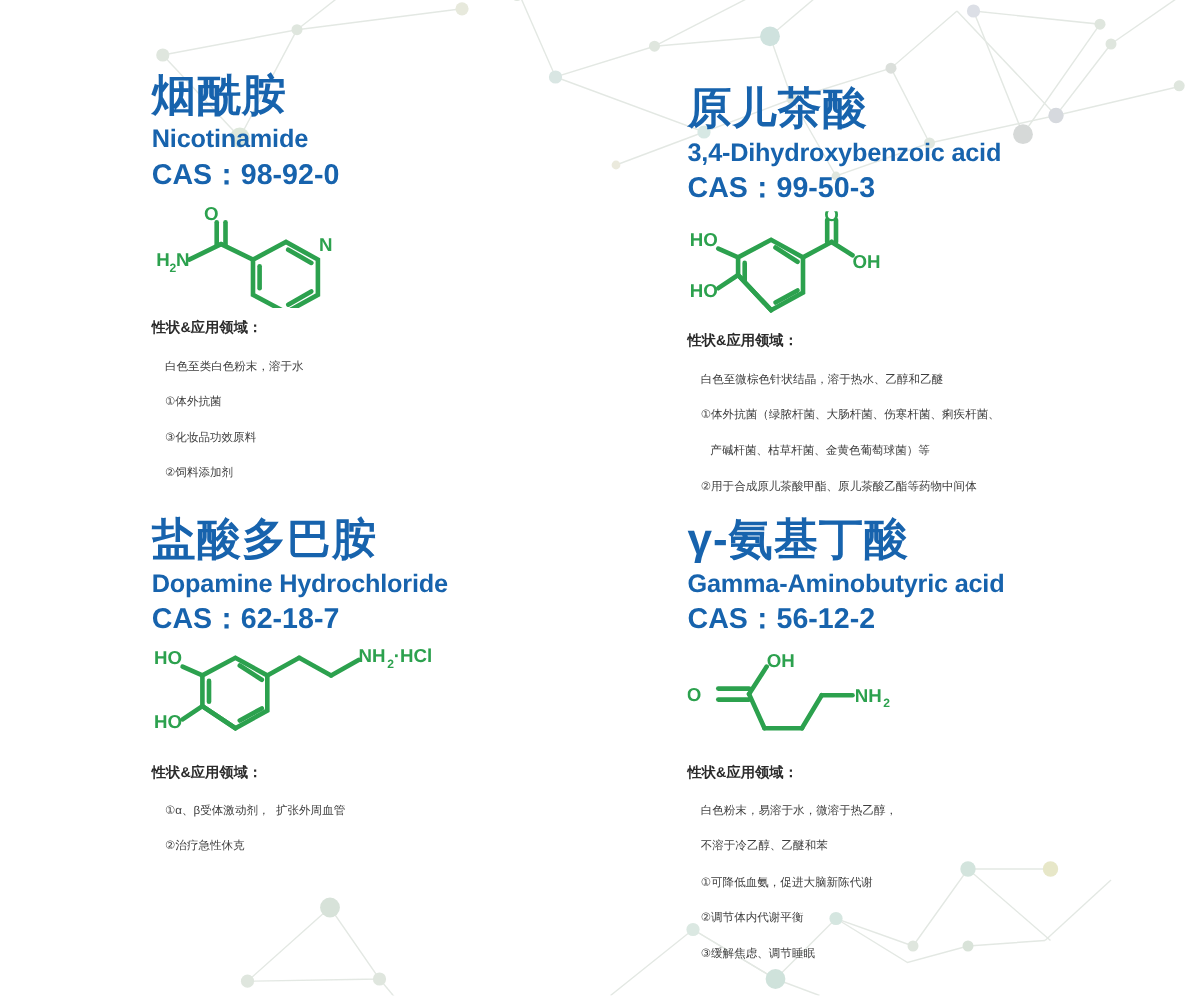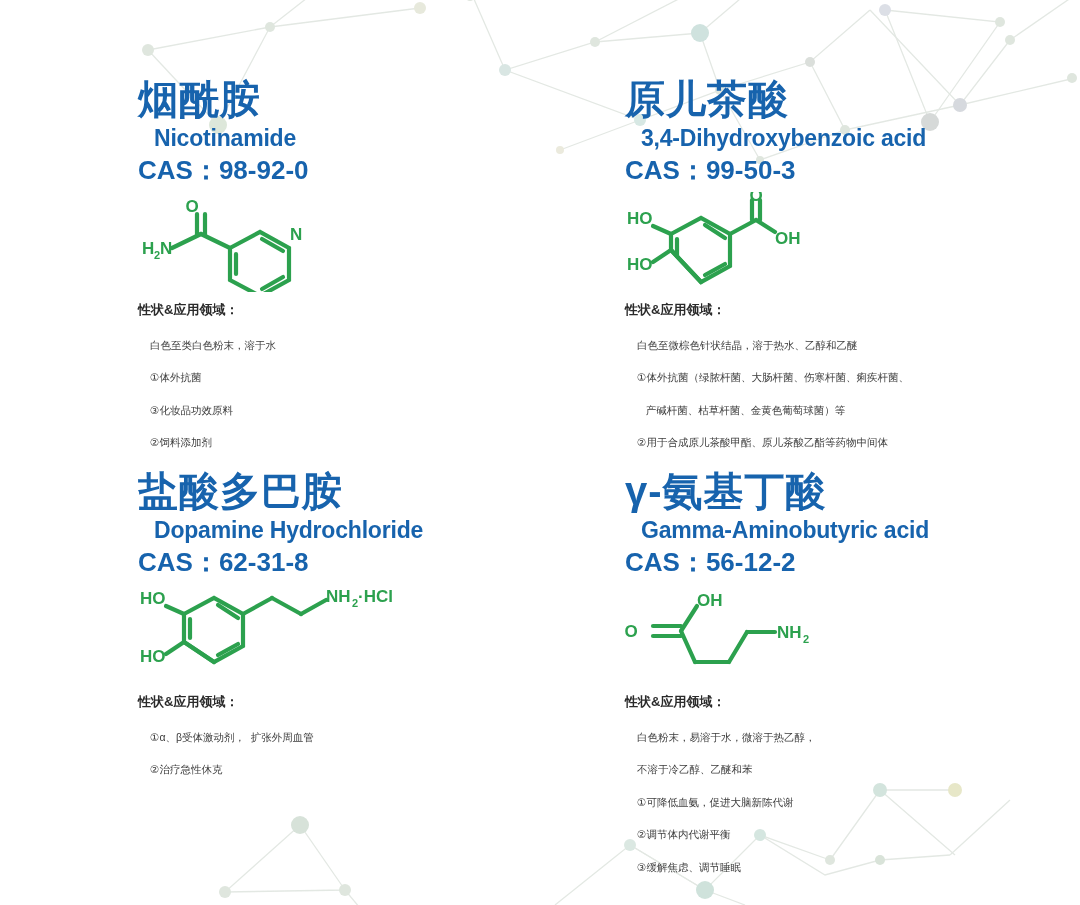--- a/index.html
+++ b/index.html
@@ -31,40 +31,40 @@
     position: absolute;
     left: 0; top: 0;
     width: 1080px;
     height: 905px;
     z-index: 2;
   }
   .card {
     position: absolute;
     width: 460px;
   }
-  .card-0 { left: 138px; top: 78px; }
+  .card-0 { left: 138px; top: 66px; }
   .card-1 { left: 625px; top: 78px; }
   .card-2 { left: 138px; top: 470px; }
   .card-3 { left: 625px; top: 470px; }
 
   .cn-name {
     font-size: 40px;
     font-weight: 700;
     color: #1763ad;
     letter-spacing: 1px;
     line-height: 1.08;
     margin: 0;
     white-space: nowrap;
   }
   .en-name {
     font-size: 23px;
     font-weight: 700;
     color: #1763ad;
     line-height: 1.25;
-    margin: 3px 0 0 16px;
+    margin: 3px 0 0 0;
     letter-spacing: -0.2px;
     white-space: nowrap;
   }
   .cas {
     font-size: 26px;
     font-weight: 700;
     color: #1763ad;
     line-height: 1.2;
     margin: 2px 0 0 0;
     white-space: nowrap;
@@ -244,21 +244,21 @@
       <p class="desc-line">白色至微棕色针状结晶，溶于热水、乙醇和乙醚</p>
       <p class="desc-line">①体外抗菌（绿脓杆菌、大肠杆菌、伤寒杆菌、痢疾杆菌、</p>
       <p class="desc-line">   产碱杆菌、枯草杆菌、金黄色葡萄球菌）等</p>
       <p class="desc-line">②用于合成原儿茶酸甲酯、原儿茶酸乙酯等药物中间体</p>
     </div>
   </div>
 
   <div class="card card-2">
     <h1 class="cn-name">盐酸多巴胺</h1>
     <h2 class="en-name">Dopamine Hydrochloride</h2>
-    <div class="cas">CAS：62-31-8</div>
+    <div class="cas">CAS：62-18-7</div>
     <div class="structure">
       <svg width="260" height="100" viewBox="0 0 260 100" xmlns="http://www.w3.org/2000/svg">
         <g stroke="#2ca14e" stroke-width="4.2" fill="none" stroke-linecap="round">
 
           <polyline points="46,30 76,14 105,30 105,62 76,78 46,58 46,30"></polyline>
           <line x1="46" y1="58" x2="76" y2="78"></line>
 
           <line x1="52" y1="35" x2="52" y2="54"></line>
           <line x1="80" y1="71" x2="100" y2="60"></line>
           <line x1="80" y1="21" x2="100" y2="34"></line>

